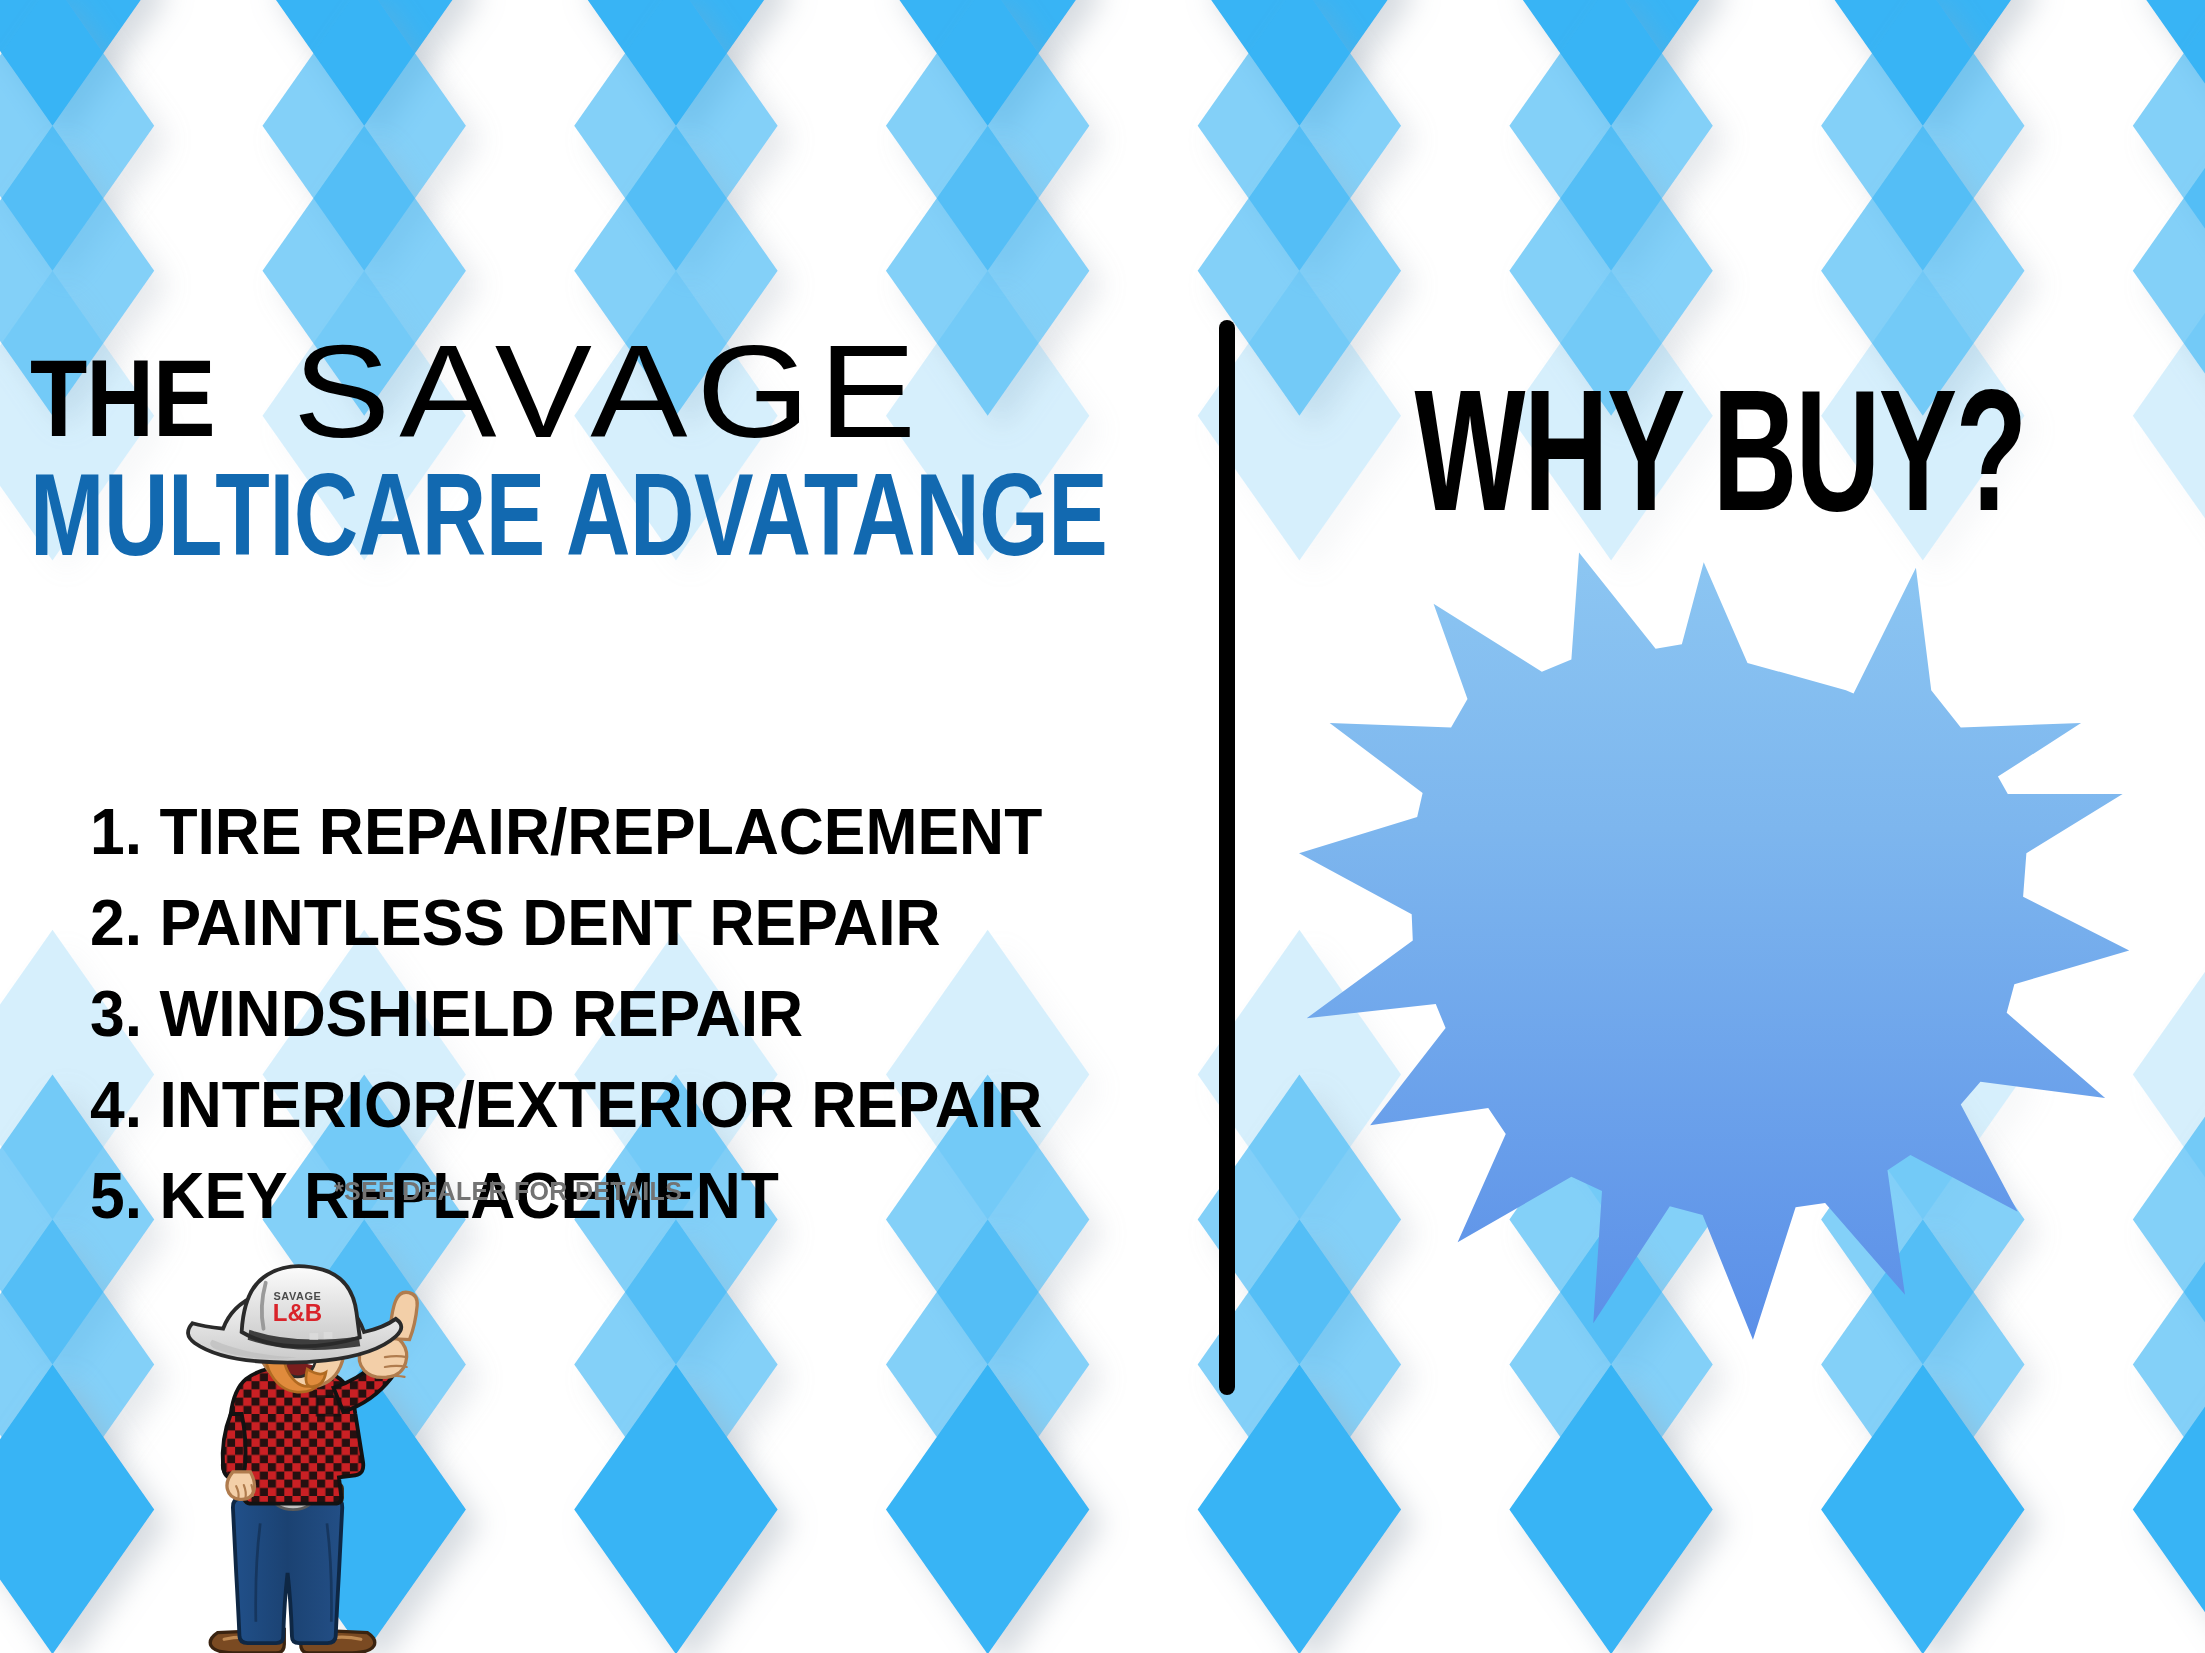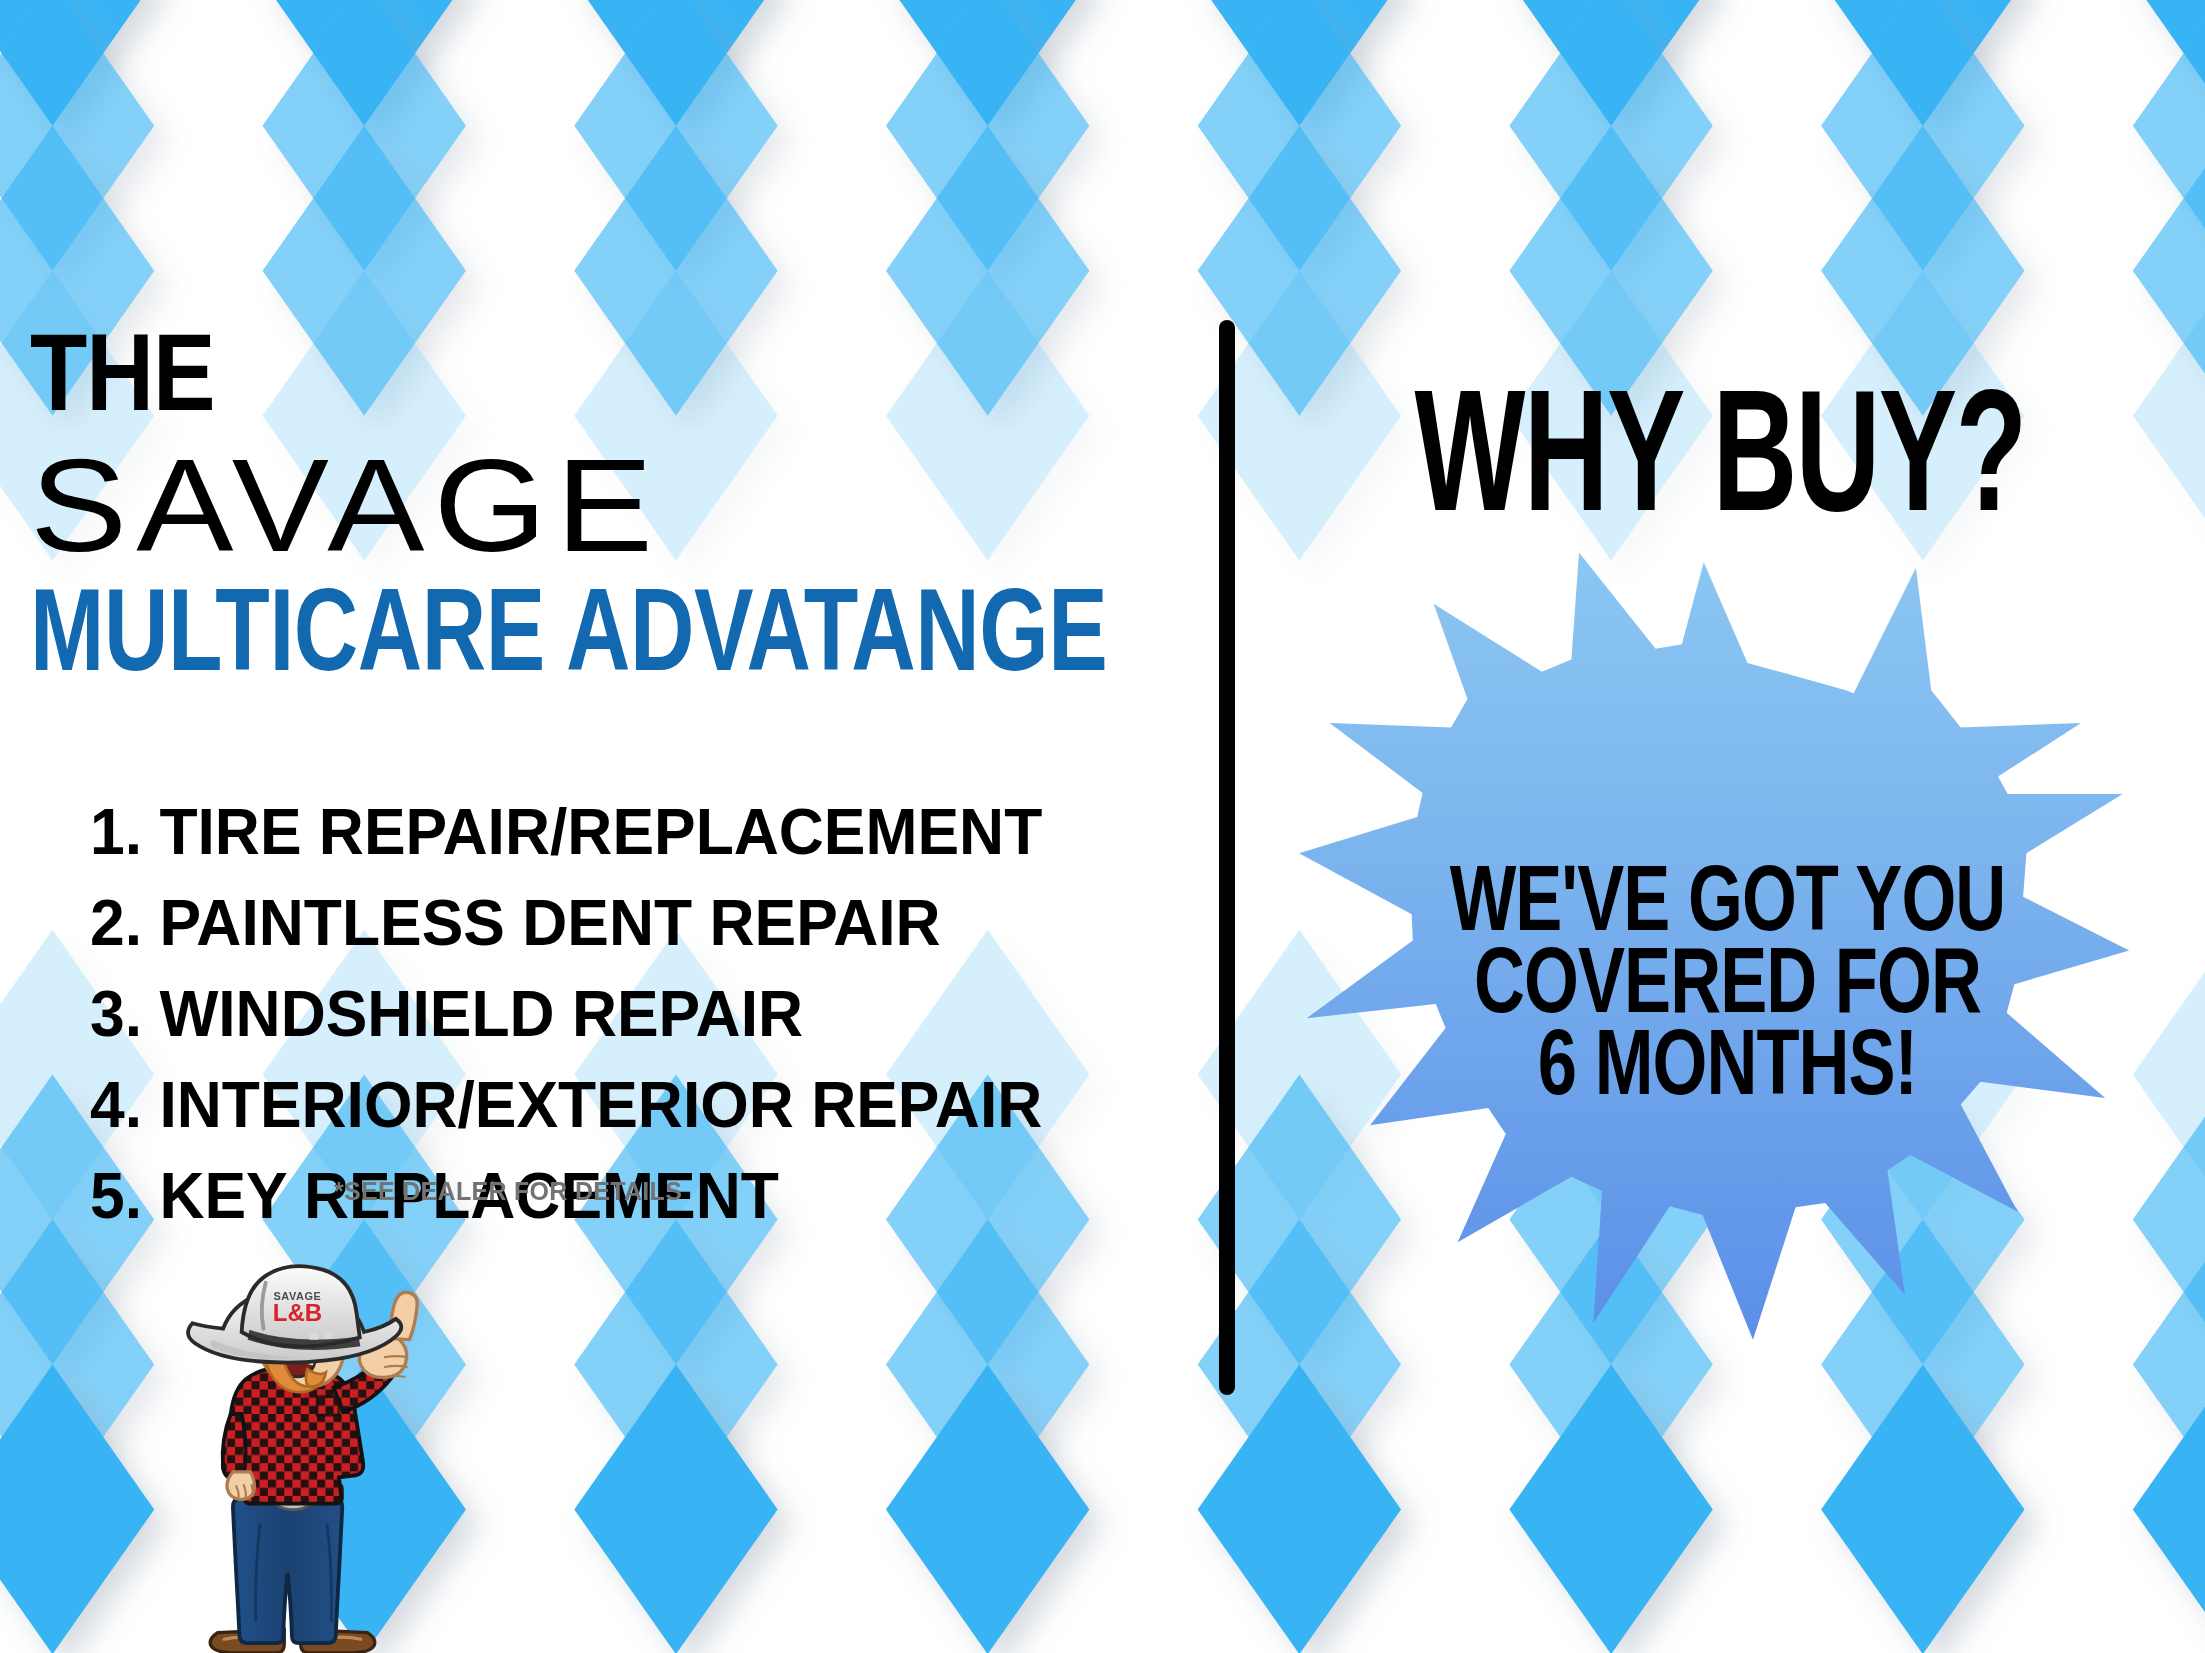--- a/index.html
+++ b/index.html
@@ -48,23 +48,22 @@
 
   .brand-block {
     position: absolute;
     left: 30px;
     top: 323px;
     width: 1127px;
   }
   .brand-line1 {
     display: flex;
     align-items: baseline;
-    gap: 16px;
+    gap: 48px;
     white-space: nowrap;
-    flex-direction: column;
   }
   .brand-the {
     font-size: 109px;
     font-weight: 700;
     color: #000000;
     letter-spacing: -1.1px;
     transform: scaleX(0.86);
     transform-origin: left bottom;
     line-height: 0.9;
   }
@@ -434,22 +433,17 @@
                   1452,322 1300,420 1318,452 1528,452 1352,560 1346,640
                   1540,738 1330,800 1316,852 1496,1008 1268,978 1232,1020
                   1336,1216 1140,1112 1098,1140 1130,1368 984,1200 930,1208
                   852,1450 760,1222 700,1206 560,1420 576,1178 520,1152
                   312,1272 400,1074 368,1026 152,1058 290,880 272,836
                   36,862 230,720 228,672 22,560 238,494 248,450
                   78,322 300,330 330,278 268,104 466,228 520,206 534,10
                   674,186 722,178"></polygon>
       </svg>
 
-      <div id="burst-text">
-        <span class="bl">WE'VE GOT YOU</span>
-        <span class="bl">COVERED FOR</span>
-        <span class="bl">6 MONTHS!</span>
-      </div>
     </div>
   </div>
 
 </div>
 
 
 </body></html>

